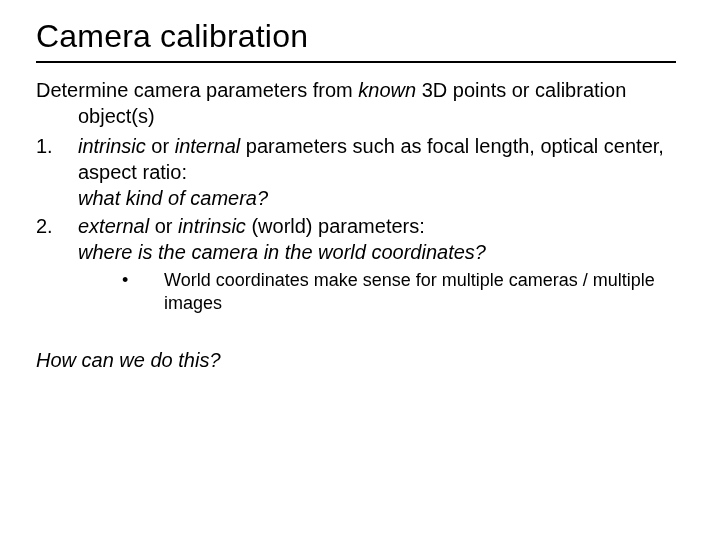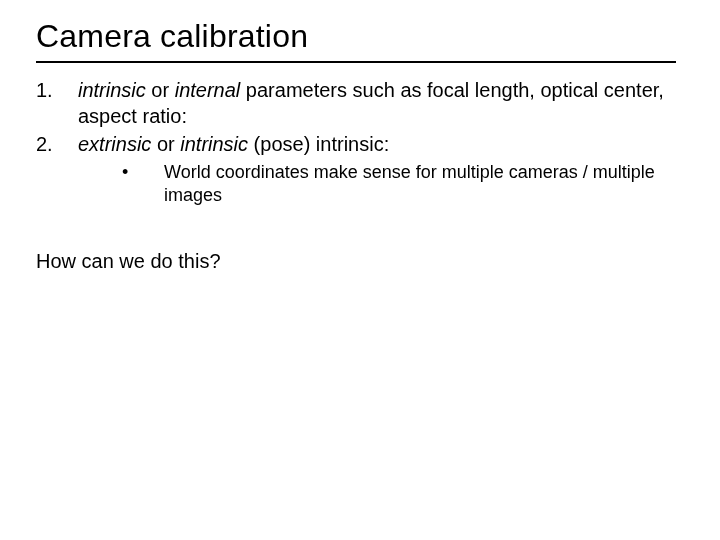--- a/index.html
+++ b/index.html
@@ -63,44 +63,50 @@
   ul.sublist > li {
     position: relative;
     padding-left: 42px;
   }
   ul.sublist > li .dot {
     position: absolute;
     left: 0;
     top: 0;
   }
   .closing {
-    margin-top: 40px;
+    margin-top: 31px;
     font-size: 20px;
+    font-style: italic;
   }
   .i { font-style: italic; }
 </style>
 </head>
 <body>
 
 <div class="slide">
 
   <h1 class="title">Camera calibration</h1>
   <hr class="rule">
 
   <div class="body">
 
+    <p class="intro">
+      <span>Determine camera parameters from </span><span class="i">known</span><span> 3D points or calibration object(s)</span>
+    </p>
 
     <ol class="mainlist">
       <li>
         <span class="num">1.</span>
         <span class="i">intrinsic</span><span> or </span><span class="i">internal</span><span> parameters such as focal length, optical center, aspect ratio:</span><br>
+        <span class="i">what kind of camera?</span>
       </li>
       <li>
         <span class="num">2.</span>
-        <span class="i">extrinsic</span><span> or </span><span class="i">intrinsic</span><span> (pose) intrinsic:</span><br>
+        <span class="i">external</span><span> or </span><span class="i">intrinsic</span><span> (world) parameters:</span><br>
+        <span class="i">where is the camera in the world coordinates?</span>
 
         <ul class="sublist">
           <li>
             <span class="dot">•</span>
             <span>World coordinates make sense for multiple cameras / multiple images</span>
           </li>
         </ul>
       </li>
     </ol>
 

